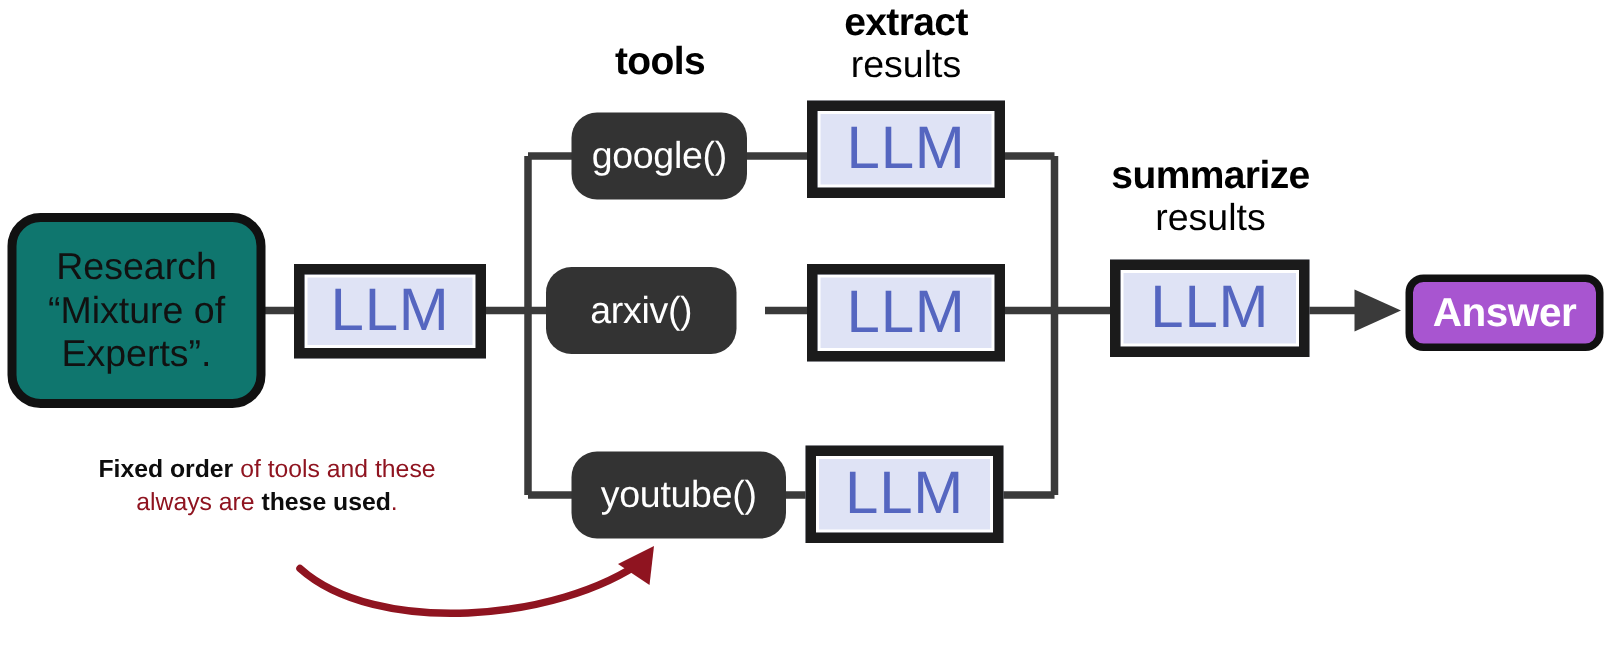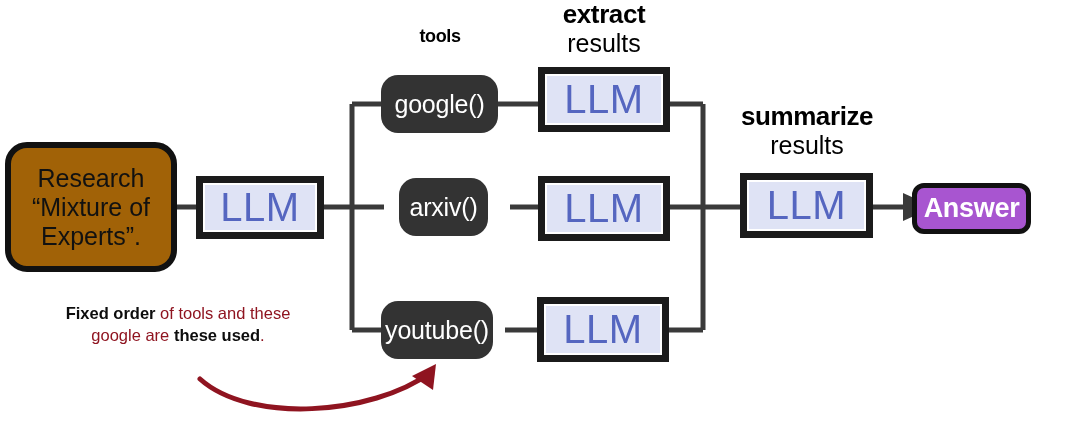--- a/index.html
+++ b/index.html
@@ -36,21 +36,21 @@
     position: absolute;
     box-sizing: border-box;
     display: flex;
     align-items: center;
     justify-content: center;
     text-align: center;
   }
 
   
   .prompt-box {
-    background: #a16207;
+    background: #0f766e;
     border: 6px solid #111111;
     border-radius: 22px;
     flex-direction: column;
     line-height: 1.16;
     font-size: 25px;
     color: #111111;
     padding: 4px 6px;
   }
   .prompt-box .line { display: block; white-space: nowrap; }
 
@@ -98,21 +98,21 @@
     display: block;
     font-weight: 700;
     font-size: 26px;
     letter-spacing: -0.4px;
   }
   .heading .sub {
     display: block;
     font-weight: 400;
     font-size: 25px;
   }
-  .heading.single .strong { font-size: 18px; text-align: center; }
+  .heading.single .strong { font-size: 26px; text-align: center; }
 
   
   .caption {
     position: absolute;
     text-align: center;
     color: #8f1420;
     font-size: 16.5px;
     line-height: 1.35;
     white-space: nowrap;
   }
@@ -184,44 +184,44 @@
     <span>LLM</span>
   </div>
 
   <div class="node tool-pill" style="left:381px; top:75px; width:117px; height:58px;">
     <span>google()</span>
   </div>
   <div class="node llm-box" style="left:538px; top:67px; width:132px; height:65px;">
     <span>LLM</span>
   </div>
 
-  <div class="node tool-pill" style="left:399px; top:178px; width:89px; height:58px;text-align:right;">
+  <div class="node tool-pill" style="left:364px; top:178px; width:127px; height:58px;text-align:right;">
     <span>arxiv()</span>
   </div>
   <div class="node llm-box" style="left:538px; top:176px; width:132px; height:65px;">
     <span>LLM</span>
   </div>
 
-  <div class="node tool-pill" style="left:381px; top:301px; width:112px; height:58px;">
+  <div class="node tool-pill" style="left:381px; top:301px; width:143px; height:58px;">
     <span>youtube()</span>
   </div>
   <div class="node llm-box" style="left:537px; top:297px; width:132px; height:65px;">
     <span>LLM</span>
   </div>
 
   <div class="node llm-box" style="left:740px; top:173px; width:133px; height:65px;">
     <span>LLM</span>
   </div>
 
-  <div class="node answer-chip" style="left:912px; top:183px; width:119px; height:51px;">
+  <div class="node answer-chip" style="left:937px; top:183px; width:132px; height:51px;">
     <span>Answer</span>
   </div>
 
   <div class="caption" style="left:18px; top:302px; width:320px;">
     <div>
       <b>Fixed order</b><span class="red"> of tools and these</span>
     </div>
     <div>
-      <span class="red">google are </span><b>these used</b><span class="red">.</span>
+      <span class="red">always are </span><b>these used</b><span class="red">.</span>
     </div>
   </div>
 
 </div>
 
 </body></html>

